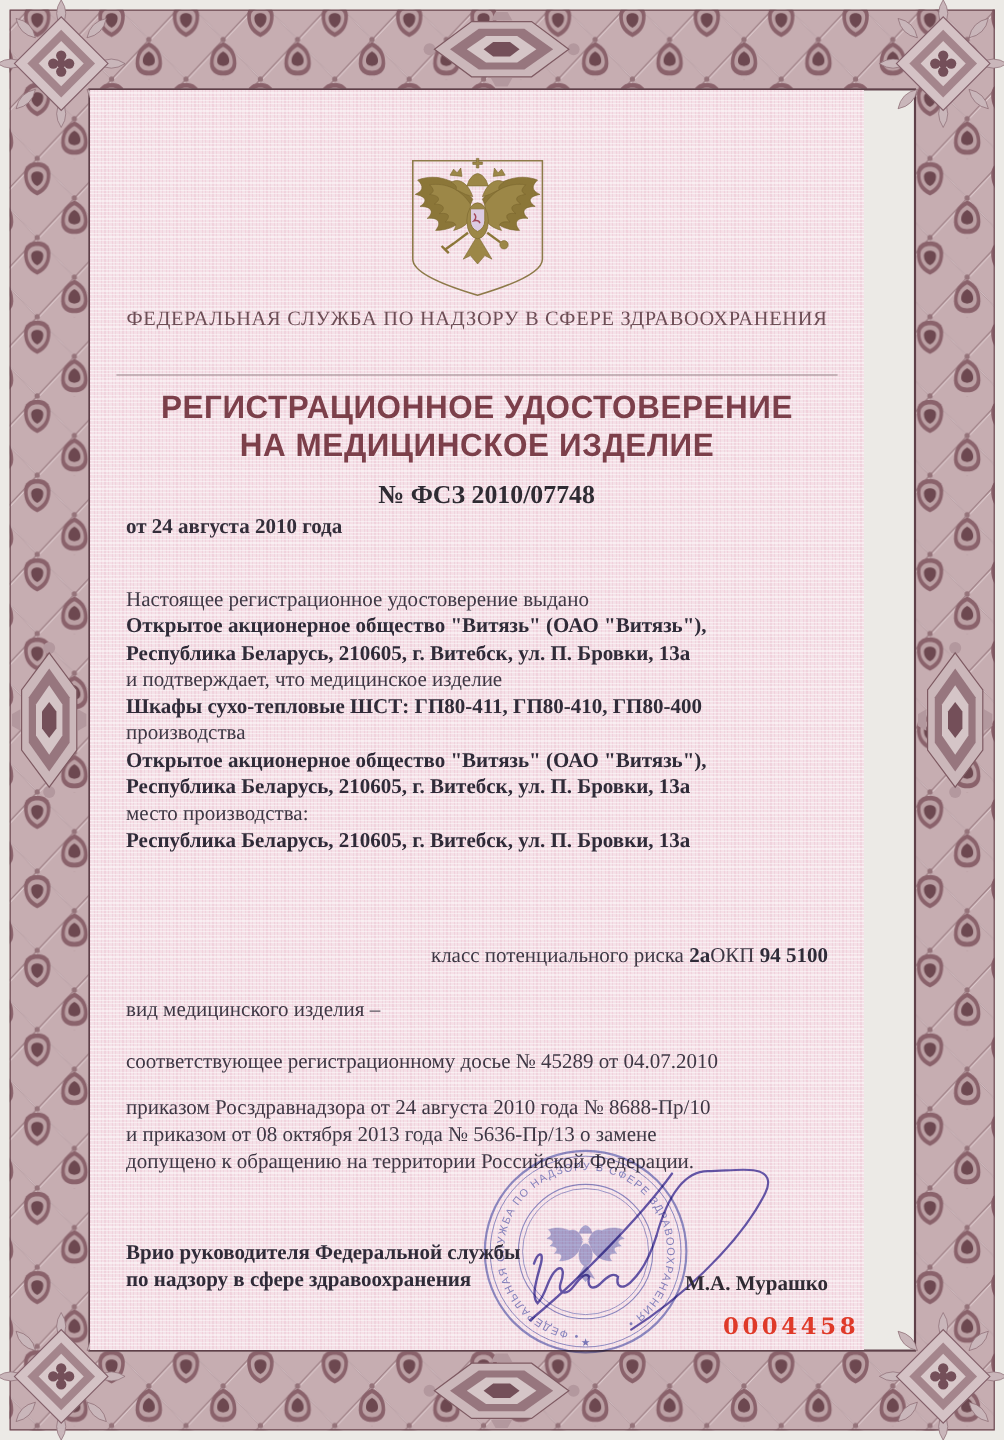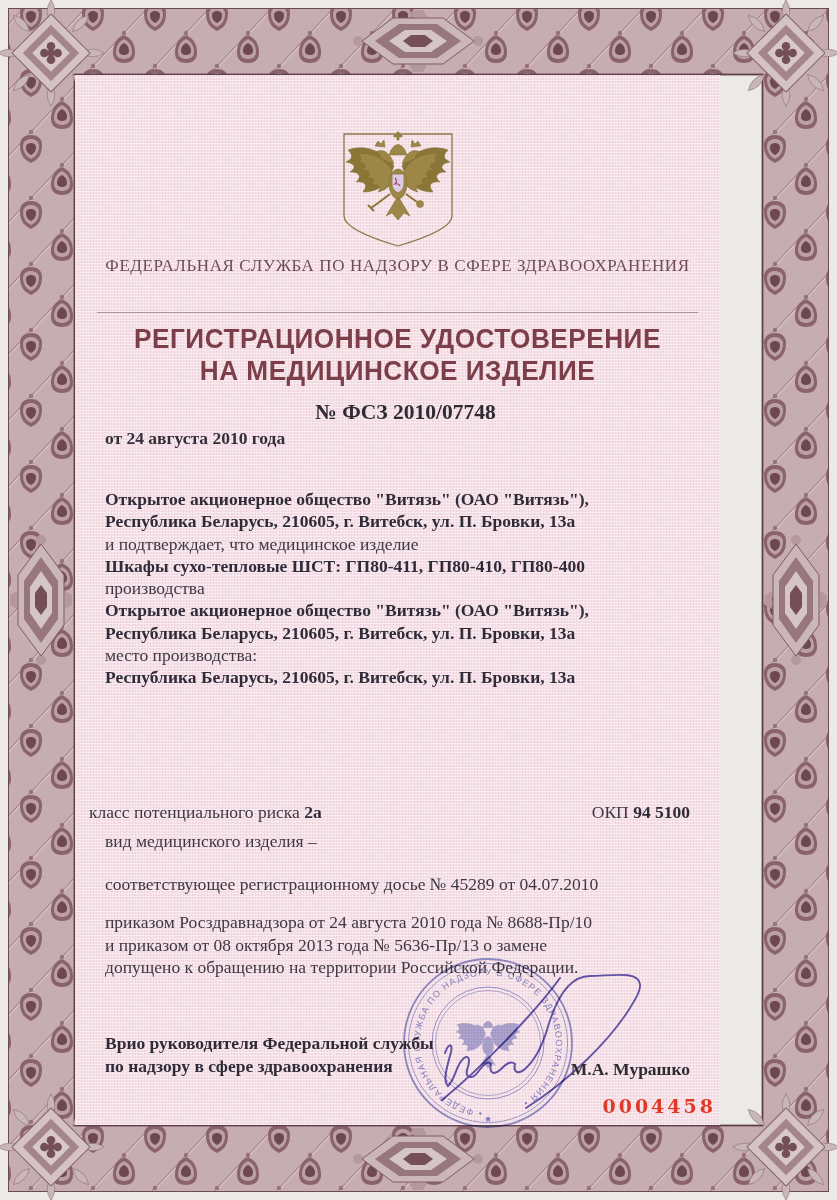--- a/index.html
+++ b/index.html
@@ -37,22 +37,22 @@
   .doc-date{
     position:absolute;left:30px;top:353px;
     font-weight:bold;color:#332e3a;font-size:17.5px;
   }
   .body-block{
     position:absolute;left:30px;right:26px;top:413px;
     color:#3e3744;font-size:17.5px;line-height:22.3px;
   }
   .b{font-weight:bold;color:#2f2b38;}
   .row-risk{
-    position:absolute;left:14px;right:30px;top:711px;
-    color:#3e3744;font-size:17.5px;display:flex;justify-content:space-between;margin-top:16px;
+    position:absolute;left:44px;right:30px;top:711px;
+    color:#3e3744;font-size:17.5px;display:flex;justify-content:flex-end;
   }
   .line-kind{position:absolute;left:30px;top:756px;color:#3e3744;font-size:17.5px;}
   .line-dossier{position:absolute;left:30px;top:799px;color:#3e3744;font-size:17.5px;}
   .order-block{position:absolute;left:30px;right:26px;top:836px;color:#3e3744;font-size:17.5px;line-height:22.5px;}
   .signatory{
     position:absolute;left:30px;top:957px;
     font-weight:bold;color:#2f2b38;font-size:17.5px;line-height:23px;
   }
   .signatory-name{
     position:absolute;right:30px;top:984px;
@@ -174,20 +174,21 @@
 
   <div class="doc-title">
     <div>РЕГИСТРАЦИОННОЕ УДОСТОВЕРЕНИЕ</div>
     <div>НА МЕДИЦИНСКОЕ ИЗДЕЛИЕ</div>
   </div>
 
   <div class="doc-number">№ ФСЗ 2010/07748</div>
   <div class="doc-date">от 24 августа 2010 года</div>
 
   <div class="body-block">
+    <div>Настоящее регистрационное удостоверение выдано</div>
     <div class="b">Открытое акционерное общество "Витязь" (ОАО "Витязь"),</div>
     <div class="b">Республика Беларусь, 210605, г. Витебск, ул. П. Бровки, 13а</div>
     <div>и подтверждает, что медицинское изделие</div>
     <div class="b">Шкафы сухо-тепловые ШСТ: ГП80-411, ГП80-410, ГП80-400</div>
     <div>производства</div>
     <div class="b">Открытое акционерное общество "Витязь" (ОАО "Витязь"),</div>
     <div class="b">Республика Беларусь, 210605, г. Витебск, ул. П. Бровки, 13а</div>
     <div>место производства:</div>
     <div class="b">Республика Беларусь, 210605, г. Витебск, ул. П. Бровки, 13а</div>
   </div>

